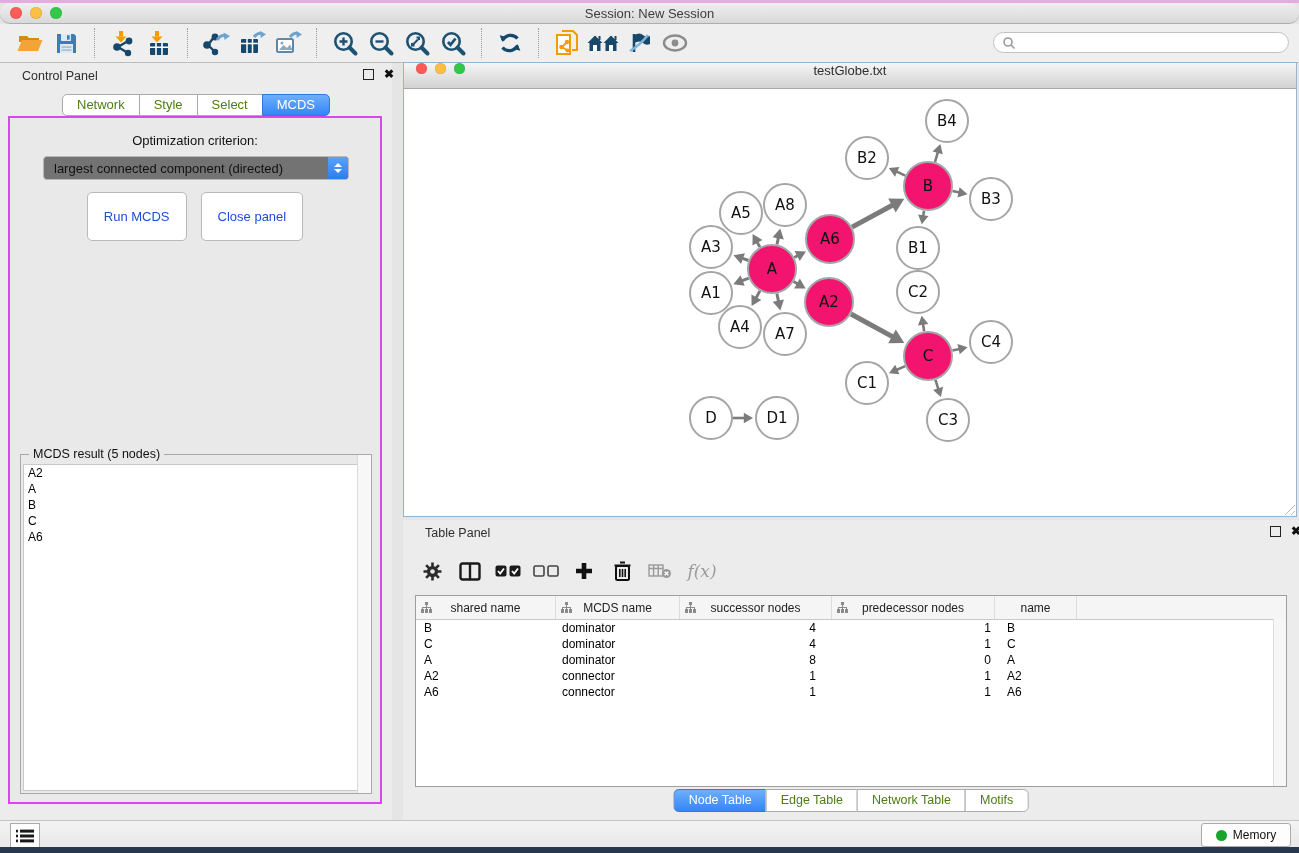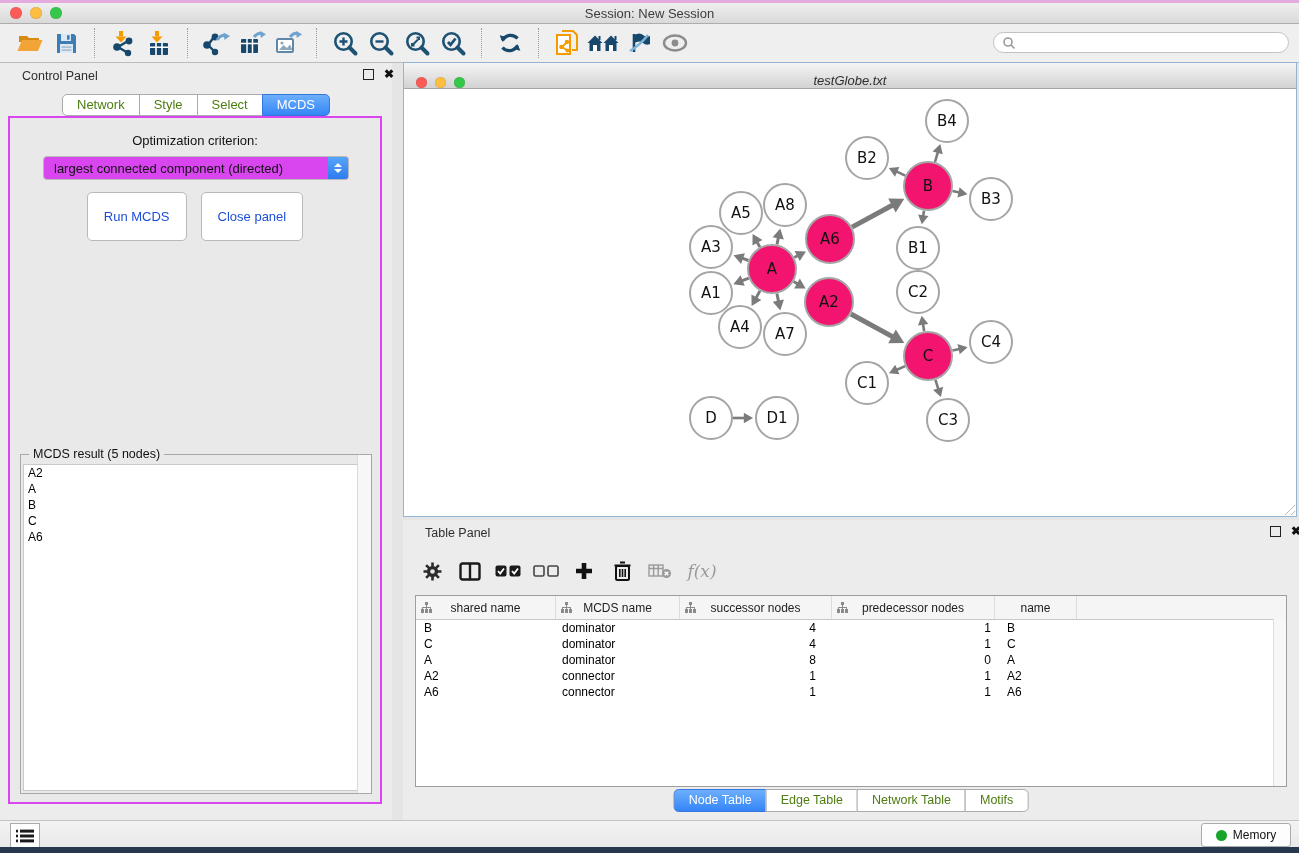--- a/index.html
+++ b/index.html
@@ -2,21 +2,21 @@
 <html><head>
 <meta charset="utf-8">
 <style>
   html,body{margin:0;padding:0;width:1299px;height:853px;overflow:hidden;
     font-family:"Liberation Sans",sans-serif;background:#E5E5E5;position:relative;}
   .abs{position:absolute;}
   
   .top-strip{left:0;top:0;width:1299px;height:3px;background:#E5ABDF;}
   .titlebar{left:0;top:3px;width:1299px;height:20px;
     background:linear-gradient(#EFEFEF,#D9D9D9);border-bottom:1px solid #ADADAD;
-    display:flex;align-items:center;}
+    display:flex;align-items:center;border-radius:10px;}
   .traffic{display:flex;gap:8px;margin-left:10px;}
   .tl{width:12px;height:12px;border-radius:50%;box-shadow:inset 0 0 1px rgba(0,0,0,.35);}
   .tl.red{background:#FC5B57;} .tl.yel{background:#FDBE41;} .tl.grn{background:#34C84A;}
   .titlebar-text{position:absolute;left:0;right:0;text-align:center;font-size:13px;color:#3C3C3C;}
   
   .toolbar{left:0;top:24px;width:1299px;height:39px;background:#EFEFEF;
     border-bottom:1px solid #BCBCBC;display:flex;align-items:center;padding-left:12px;box-sizing:border-box;}
   .tbicon{width:36px;height:34px;display:flex;align-items:center;justify-content:center;flex:0 0 auto;}
   .tbsep{height:30px;border-left:1px dotted #9A9A9A;margin:0 10px;flex:0 0 auto;}
   .searchbox{position:absolute;right:10px;top:32px;width:296px;height:21px;background:#fff;
@@ -31,42 +31,42 @@
   .close-x{font-size:12px;color:#111;font-weight:bold;line-height:11px;}
   .cp-tabs{position:absolute;top:31px;left:50%;transform:translateX(-50%);display:flex;z-index:3;}
   .cp-tab,.tbl-tab{height:20px;line-height:20px;padding:0 14px;font-size:13px;color:#4d7c0f;
     background:#fff;border:1px solid #ABABAB;margin-left:-1px;white-space:nowrap;}
   .cp-tab:first-child,.tbl-tab:first-child{border-radius:5px 0 0 5px;margin-left:0;}
   .cp-tab:last-child,.tbl-tab:last-child{border-radius:0 5px 5px 0;}
   .cp-tab.active,.tbl-tab.active{background:linear-gradient(#6DAFFB,#3485F7);color:#fff;border-color:#3377DD;}
   .cp-content{position:absolute;left:8px;top:53px;width:374px;height:688px;
     border:2px solid #d946ef;background:#E9E9E9;box-sizing:border-box;}
   .opt-label{position:absolute;top:15px;left:0;right:0;text-align:center;font-size:13px;color:#111;}
-  .criterion-select{position:absolute;left:33px;top:38px;width:306px;height:24px;background:#d946ef;
+  .criterion-select{position:absolute;left:33px;top:38px;width:306px;height:24px;background:#737373;
     border:1px solid #B9B9B9;border-radius:4px;box-sizing:border-box;display:flex;align-items:center;}
   .criterion-select .val{flex:1;font-size:13px;color:#111;padding-left:10px;white-space:nowrap;}
   .stepper{width:20px;height:22px;border-radius:0 3px 3px 0;background:linear-gradient(#55A5F9,#2F7BF0);
     display:flex;flex-direction:column;align-items:center;justify-content:center;gap:2px;}
   .stepper b{width:0;height:0;border-left:4px solid transparent;border-right:4px solid transparent;}
   .stepper .up{border-bottom:4px solid #fff;} .stepper .dn{border-top:4px solid #fff;}
   .cp-buttons{position:absolute;top:74px;left:0;right:0;display:flex;justify-content:center;gap:14px;}
   .btn{height:23px;padding:12px 16px;background:#fff;border:1px solid #B9B9B9;border-radius:5px;
     font-size:13px;color:#1d4ed8;display:flex;align-items:center;}
   .result-group{position:absolute;left:10px;top:336px;width:352px;height:340px;
     border:1px solid #A8A8A8;box-sizing:border-box;}
   .result-legend{position:absolute;top:-8px;left:8px;background:#E9E9E9;padding:0 4px;font-size:12.5px;color:#111;}
   .result-list{position:absolute;left:2px;right:2px;top:9px;bottom:2px;background:#fff;border:1px solid #C9C9C9;overflow:hidden;}
   .result-scroll{position:absolute;right:0;top:0;bottom:0;width:13px;background:#F7F7F7;border-left:1px solid #DADADA;}
   .result-item{font-size:12px;line-height:16px;padding-left:4px;color:#000;}
   
   .network-window{left:403px;top:62px;width:894px;height:455px;border:1px solid #93B4D2;
     background:#fff;box-sizing:border-box;}
   .nw-titlebar{position:absolute;left:0;top:0;width:100%;height:26px;
     background:linear-gradient(#F5F5F5,#D2D2D2);border-bottom:1px solid #A6A6A6;
-    display:flex;align-items:flex-end;box-sizing:border-box;font-style:italic;}
+    display:flex;align-items:flex-start;box-sizing:border-box;}
   .nw-traffic .tl{width:11px;height:11px;}
   .nw-title{position:absolute;left:0;right:0;text-align:center;font-size:13px;color:#2E2E2E;}
   .nw-canvas{position:absolute;left:0;top:26px;width:892px;height:427px;background:#fff;}
   .grip{position:absolute;right:1px;bottom:1px;width:13px;height:13px;
     background:repeating-linear-gradient(135deg,transparent 0 3px,#B9B9B9 3px 4px);
     clip-path:polygon(100% 0,100% 100%,0 100%);}
   
   .table-panel{left:403px;top:520px;width:896px;height:300px;background:#ECECEC;}
   .tp-toolbar{position:absolute;left:10px;top:28px;height:42px;display:flex;align-items:flex-end;gap:0;}
   .tpicon{width:38px;height:38px;display:flex;align-items:center;justify-content:center;flex:0 0 auto;}

